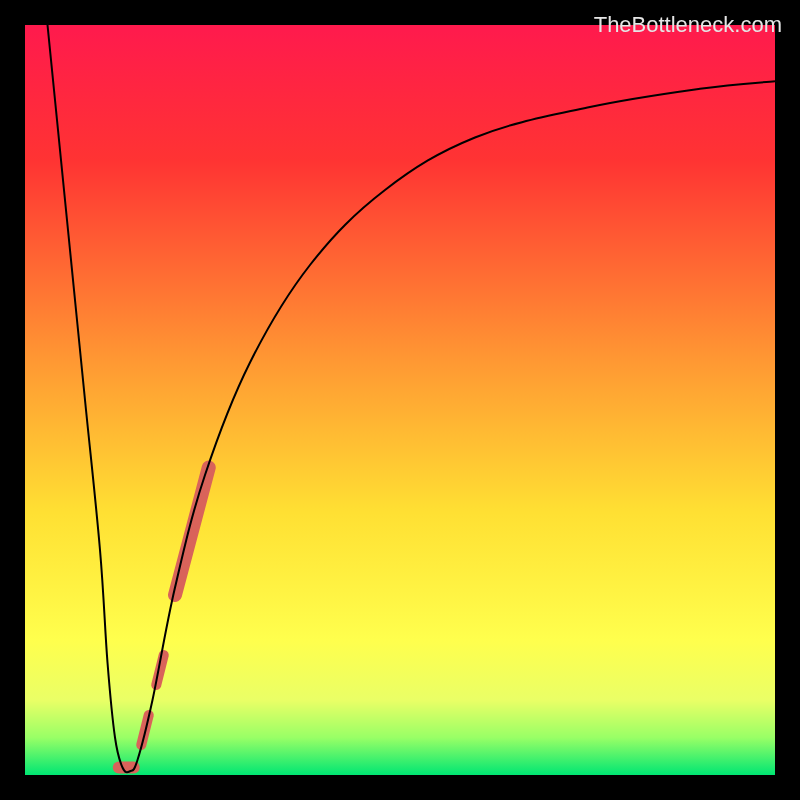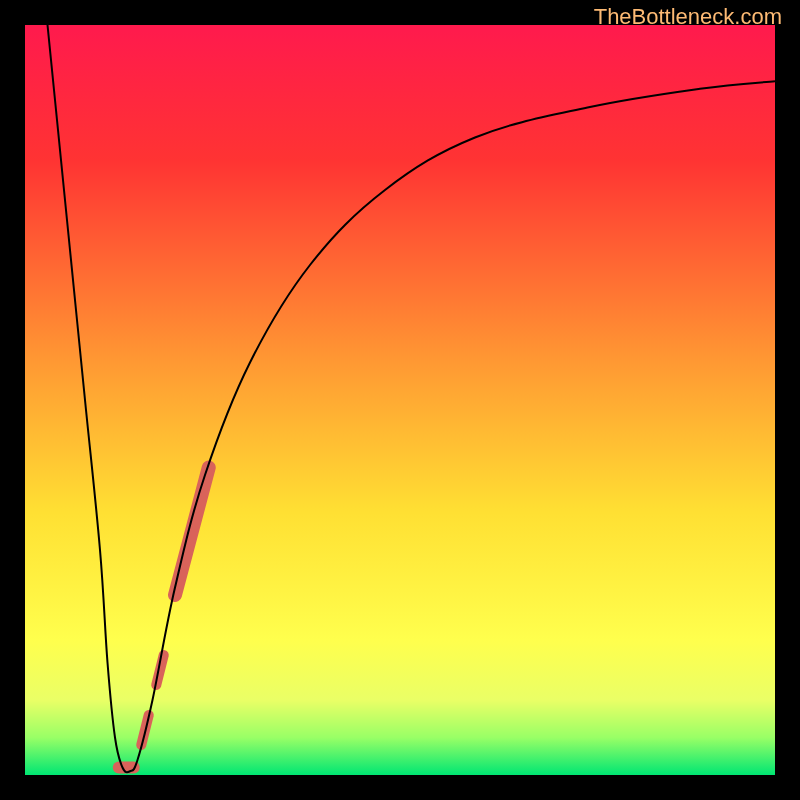--- a/index.html
+++ b/index.html
@@ -6,23 +6,23 @@
     margin: 0;
     padding: 0;
     width: 800px;
     height: 800px;
     background: black;
     position: relative;
     font-family: Arial, sans-serif;
   }
   .watermark {
     position: absolute;
-    top: 4px;
+    top: 12px;
     right: 18px;
-    color: #fdba74;
+    color: #e5e5e5;
     font-size: 22px;
     z-index: 10;
   }
   .plot-area {
     position: absolute;
     left: 25px;
     top: 25px;
     width: 750px;
     height: 750px;
     overflow: hidden;

